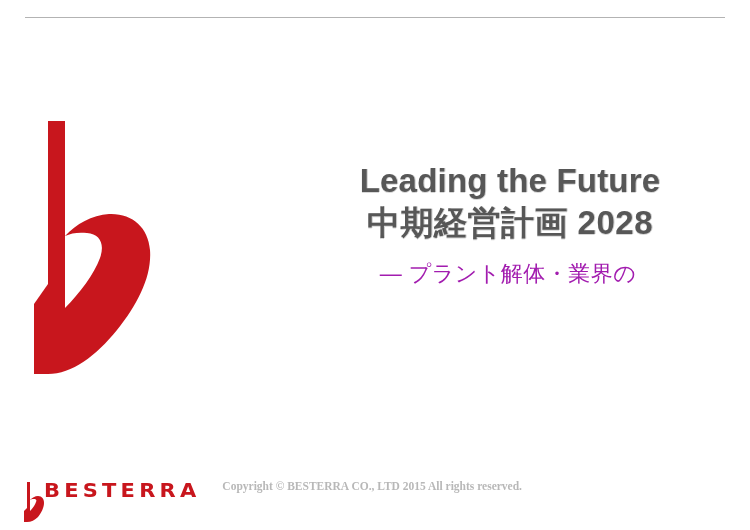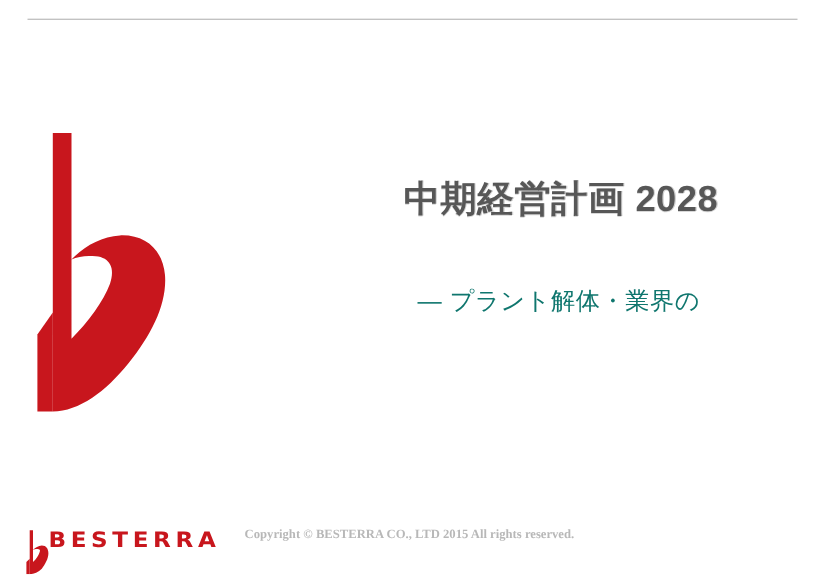--- a/index.html
+++ b/index.html
@@ -68,21 +68,21 @@
   .subtitle-block {
     position: absolute;
     left: 296px;
     top: 258px;
     width: 424px;
     text-align: center;
   }
   .subtitle-line {
     font-size: 22px;
     font-weight: normal;
-    color: #0f766e;
+    color: #a21caf;
     line-height: 1.42;
     white-space: nowrap;
     letter-spacing: 0.5px;
   }
   .subtitle-line.indent {
     padding-left: 52px;
   }
 
   
   .company-block {
@@ -158,20 +158,21 @@
 
   <div class="hero-mark">
     <svg viewBox="0 0 170 270" xmlns="http://www.w3.org/2000/svg" aria-hidden="true">
       <path d="M34 13 L51 13 L51 128 C62 116 78 107 95 106 C118 105 134 119 136 142 C138 168 124 196 103 222 C82 248 58 266 34 266 L34 176 L34 13 Z" fill="#c8161d"></path>
       <path d="M51 128 L51 200 C66 185 80 166 86 150 C91 136 86 126 73 125 C65 124 57 125 51 128 Z" fill="#ffffff"></path>
       <path d="M34 176 L34 266 L20 266 L20 196 Z" fill="#c8161d"></path>
     </svg>
   </div>
 
   <div class="title-block">
+    <div class="title-line">Leading the Future</div>
     <div class="title-line jp">中期経営計画 2028</div>
   </div>
 
   <div class="subtitle-block">
     <div class="subtitle-line">— プラント解体・業界の</div>
   </div>
 
 
   <div class="footer">
     <div class="footer-mark">

